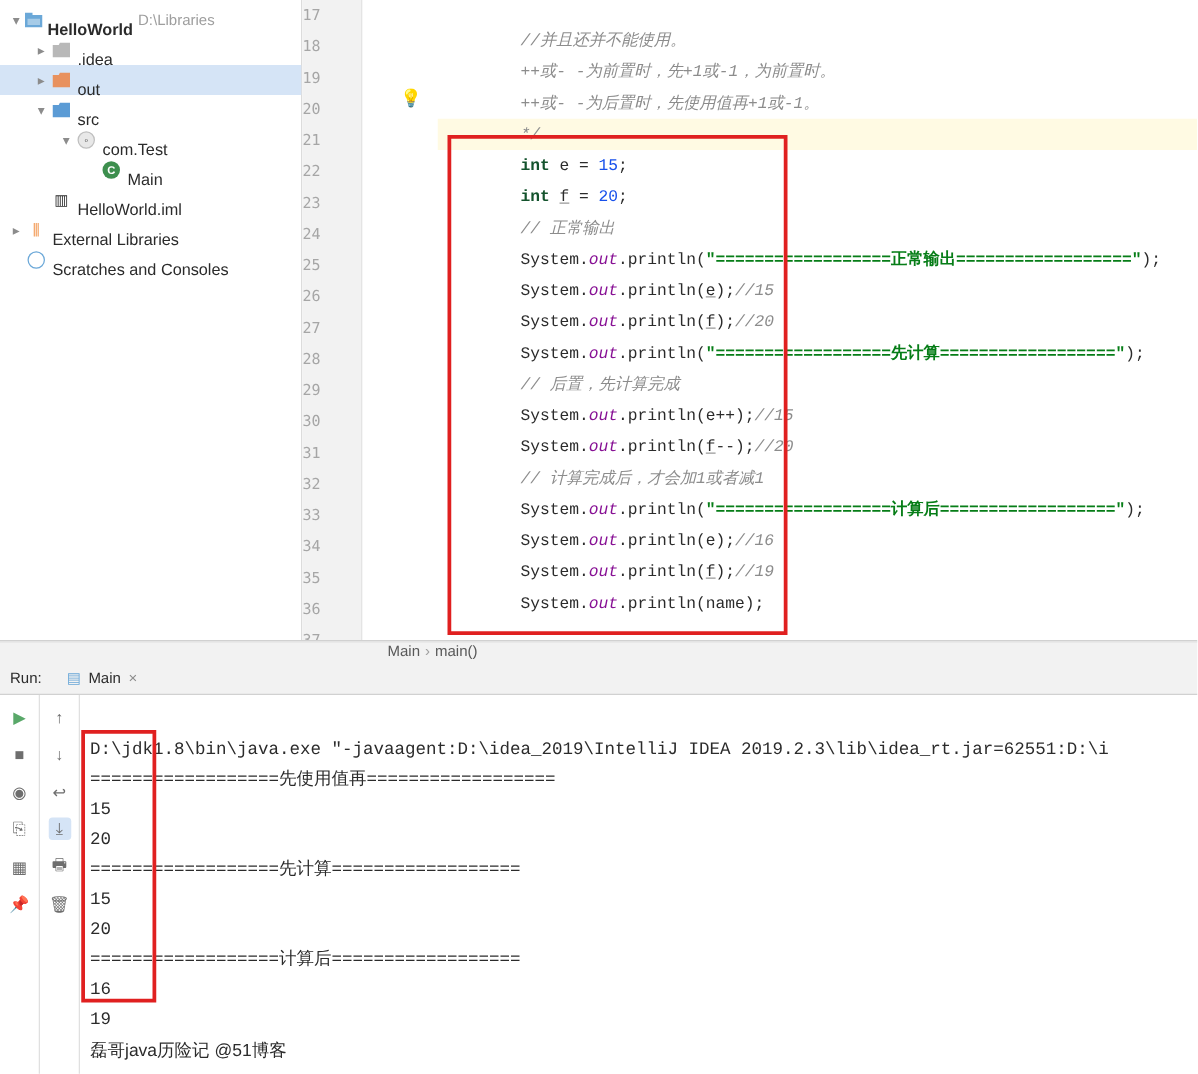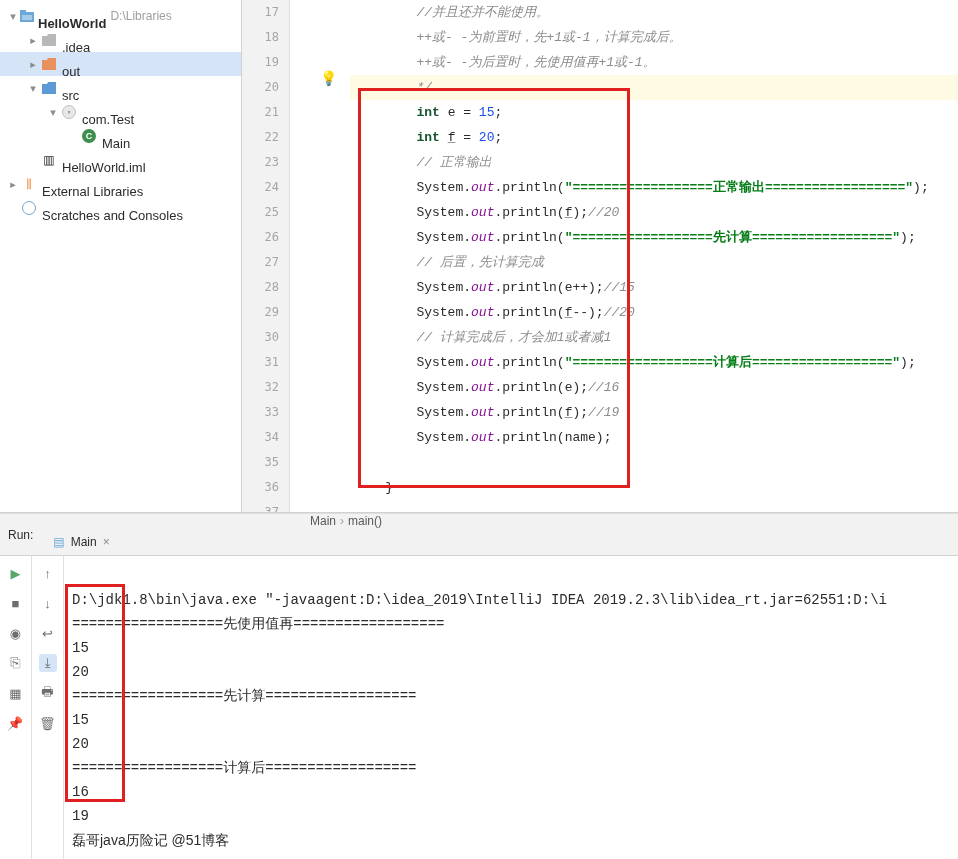--- a/index.html
+++ b/index.html
@@ -37,38 +37,38 @@
 .folder-icon svg { width: 14px; height: 12px; }
 .pkg-icon { width: 14px; height: 14px; border-radius: 50%; background: #e8e8e8; border: 1px solid #bfbfbf; font-size: 9px; display: flex; align-items: center; justify-content: center; }
 .class-icon { width: 14px; height: 14px; border-radius: 50%; background: #3d8f4e; color: #fff; font-size: 9px; display: flex; align-items: center; justify-content: center; font-weight: bold; }
 .iml-icon { font-size: 12px; }
 .lib-icon { font-size: 12px; color: #f08a3a; }
 .scratch-icon { width: 14px; height: 14px; border-radius: 50%; border: 1.5px solid #6ba8d8; }
 .proj-icon { width: 14px; height: 12px; }
 
 .editor-area { flex: 1; display: flex; background: #fff; overflow: hidden; position: relative; }
 .gutter { width: 48px; background: #f2f2f2; border-right: 1px solid #e0e0e0; padding-top: 0; }
-.gutter-line { height: 25px; line-height: 25px; text-align: right; padding-right: 10px; color: #a6a6a6; font-size: 12px; font-family: Consolas, monospace; }
+.gutter-line { height: 25px; line-height: 25px; text-align: left; padding-right: 10px; color: #a6a6a6; font-size: 12px; font-family: Consolas, monospace; }
 .annotation-col { width: 60px; background: #fff; position: relative; }
 .bulb { position: absolute; top: 70px; left: 30px; color: #f0a500; font-size: 14px; }
-.code-col { flex: 1; font-family: Consolas, "Courier New", monospace; font-size: 13px; position: relative; overflow: hidden; }
+.code-col { flex: 1; font-family: Consolas, "Courier New", monospace; font-size: 13px; position: relative; overflow: hidden; margin-top: 20px; }
 .code-line { height: 25px; line-height: 25px; white-space: pre; padding-left: 4px; }
 .code-line.highlight { background: #fffae3; }
 .kw { color: #14532d; font-weight: bold; }
 .num { color: #1750eb; }
 .str { color: #067d17; font-weight: bold; }
 .cmt { color: #8c8c8c; font-style: italic; }
 .field { color: #871094; font-style: italic; }
 .var { text-decoration: underline; text-decoration-color: #999; }
 .red-box1 { position: absolute; border: 3px solid #e02020; top: 88px; left: 8px; width: 272px; height: 400px; pointer-events: none; z-index: 5; }
 .breadcrumb-bar { height: 26px; background: #f2f2f2; border-top: 1px solid #e0e0e0; display: flex; align-items: center; padding-left: 70px; font-size: 12px; color: #595959; }
 .bc-sep { margin: 0 4px; color: #a0a0a0; }
 
 .run-panel { flex: 1; display: flex; flex-direction: column; background: #fff; }
-.run-header { height: 28px; background: #f2f2f2; border-bottom: 1px solid #d1d1d1; display: flex; padding-left: 8px; font-size: 12px; color: #2b2b2b; }
+.run-header { height: 28px; background: #f2f2f2; border-bottom: 1px solid #d1d1d1; display: flex; align-items: center; padding-left: 8px; font-size: 12px; color: #2b2b2b; }
 .run-tab { display: flex; align-items: center; gap: 6px; padding: 0 8px; }
 .run-tab-close { color: #8c8c8c; font-size: 12px; }
 .run-body { flex: 1; display: flex; position: relative; }
 .run-gutter1 { width: 32px; background: #fff; border-right: 1px solid #e0e0e0; display: flex; flex-direction: column; align-items: center; padding-top: 8px; gap: 12px; }
 .run-gutter2 { width: 32px; background: #fff; border-right: 1px solid #e0e0e0; display: flex; flex-direction: column; align-items: center; padding-top: 8px; gap: 12px; }
 .gbtn { width: 18px; height: 18px; display: flex; align-items: center; justify-content: center; color: #6e6e6e; font-size: 13px; cursor: pointer; }
 .gbtn.play { color: #59a869; }
 .console { flex: 1; font-family: Consolas, "Courier New", monospace; font-size: 14px; padding: 8px 0 0 8px; line-height: 24px; white-space: pre; overflow: hidden; position: relative; }
 .red-box2 { position: absolute; border: 3px solid #e02020; top: 28px; left: 1px; width: 60px; height: 218px; pointer-events: none; }
 </style>
@@ -173,27 +173,28 @@
         <div class="gutter-line">35</div>
         <div class="gutter-line">36</div>
         <div class="gutter-line">37</div>
       </div>
     <div class="annotation-col">
       <div class="bulb">💡</div>
     </div>
     <div class="code-col">
       <div class="red-box1"></div>
       <div class="code-line"><span class="cmt">        //并且还并不能使用。</span></div>
-      <div class="code-line"><span class="cmt"><span>        ++</span><span>或</span><span>- -</span><span>为前置时，先</span><span>+1</span><span>或</span><span>-1</span><span>，计算完成后。</span></span></div>
+      <div class="code-line"><span class="cmt"><span>        ++</span><span>或</span><span>- -</span><span>为前置时，先</span><span>+1</span><span>或</span><span>-1</span><span>，为前置时。</span></span></div>
       <div class="code-line"><span class="cmt"><span>        ++</span><span>或</span><span>- -</span><span>为后置时，先使用值再</span><span>+1</span><span>或</span><span>-1</span><span>。</span></span></div>
       <div class="code-line highlight"><span class="cmt">        */</span></div>
       <div class="code-line"><span class="kw">        int</span><span> e = </span><span class="num">15</span><span>;</span></div>
       <div class="code-line"><span class="kw">        int</span><span> </span><span class="var">f</span><span> = </span><span class="num">20</span><span>;</span></div>
       <div class="code-line"><span class="cmt">        // 正常输出</span></div>
       <div class="code-line"><span>        System.</span><span class="field">out</span><span>.println(</span><span class="str">"==================正常输出=================="</span><span>);</span></div>
+      <div class="code-line"><span>        System.</span><span class="field">out</span><span>.println(</span><span class="var">e</span><span>);</span><span class="cmt">//15</span></div>
       <div class="code-line"><span>        System.</span><span class="field">out</span><span>.println(</span><span class="var">f</span><span>);</span><span class="cmt">//20</span></div>
       <div class="code-line"><span>        System.</span><span class="field">out</span><span>.println(</span><span class="str">"==================先计算=================="</span><span>);</span></div>
       <div class="code-line"><span class="cmt">        // 后置，先计算完成</span></div>
       <div class="code-line"><span>        System.</span><span class="field">out</span><span>.println(e++);</span><span class="cmt">//15</span></div>
       <div class="code-line"><span>        System.</span><span class="field">out</span><span>.println(</span><span class="var">f</span><span>--);</span><span class="cmt">//20</span></div>
       <div class="code-line"><span class="cmt">        // 计算完成后，才会加1或者减1</span></div>
       <div class="code-line"><span>        System.</span><span class="field">out</span><span>.println(</span><span class="str">"==================计算后=================="</span><span>);</span></div>
       <div class="code-line"><span>        System.</span><span class="field">out</span><span>.println(e);</span><span class="cmt">//16</span></div>
       <div class="code-line"><span>        System.</span><span class="field">out</span><span>.println(</span><span class="var">f</span><span>);</span><span class="cmt">//19</span></div>
       <div class="code-line"><span>        System.</span><span class="field">out</span><span>.println(name);</span></div>

